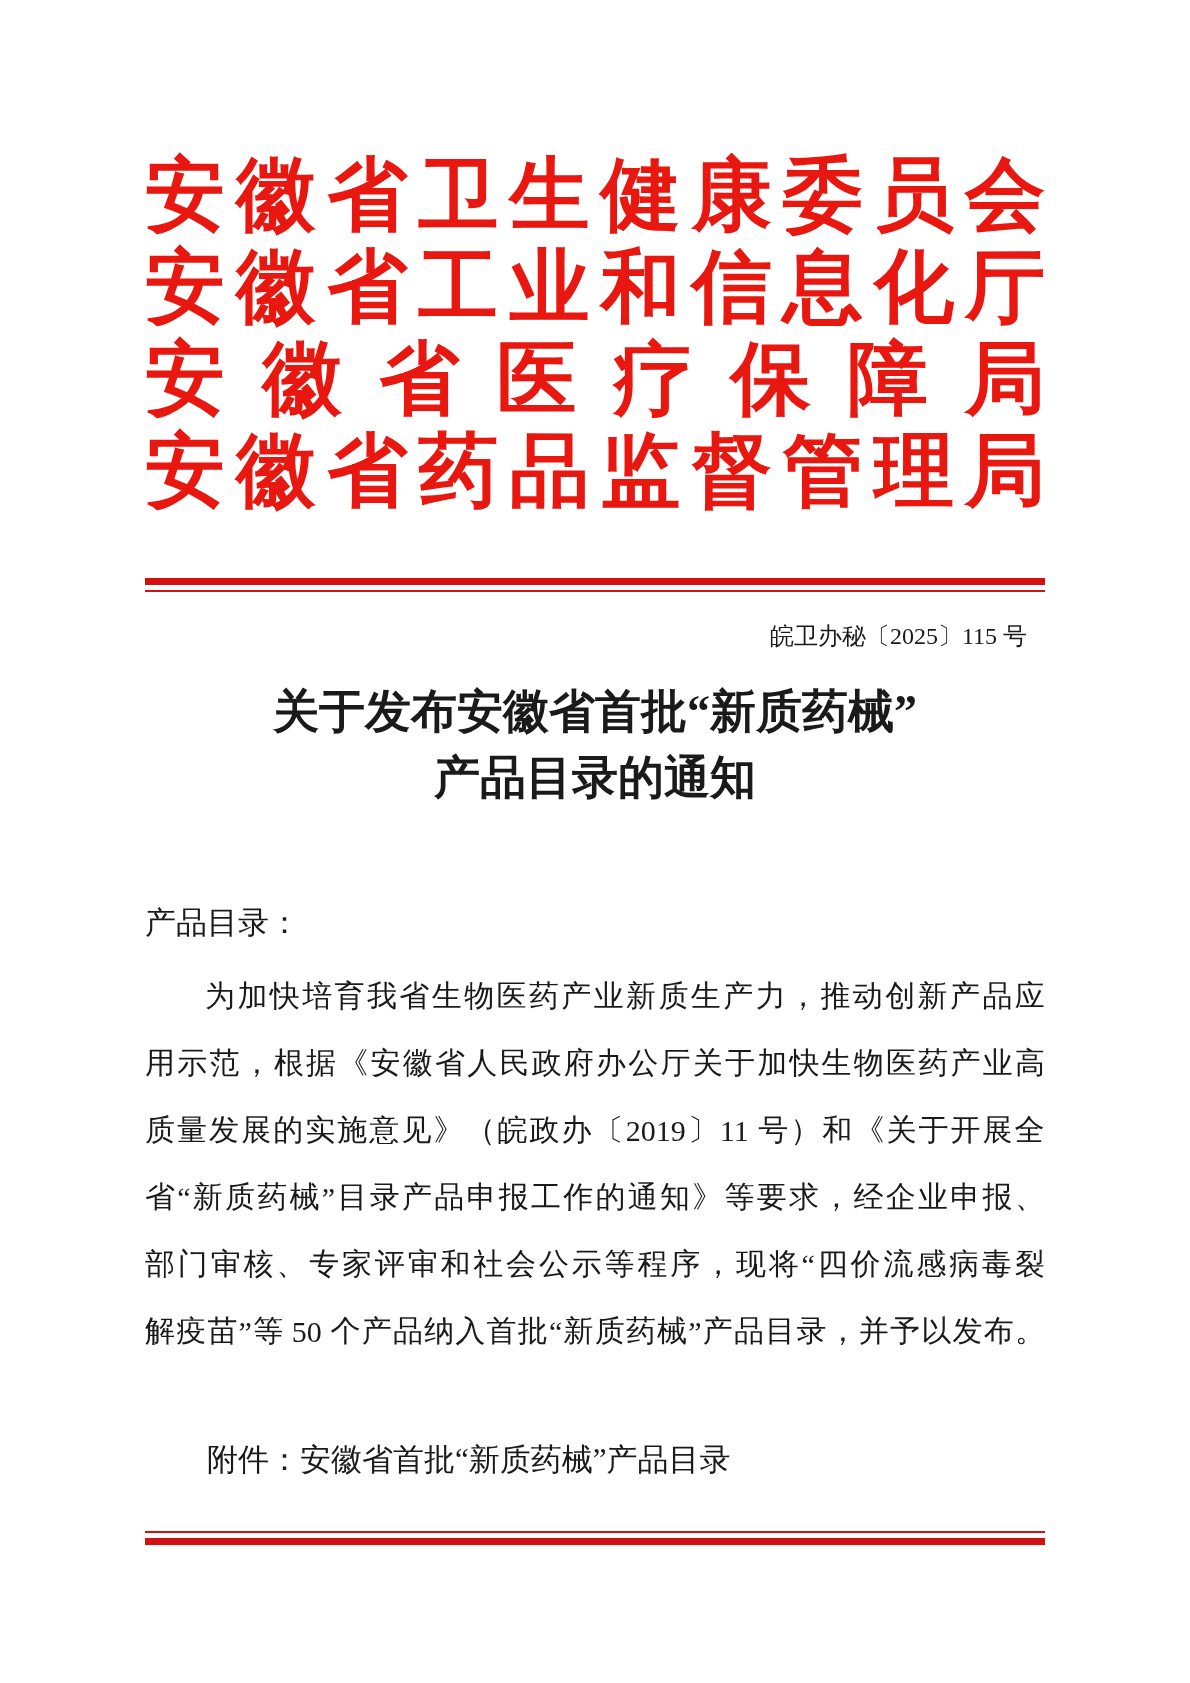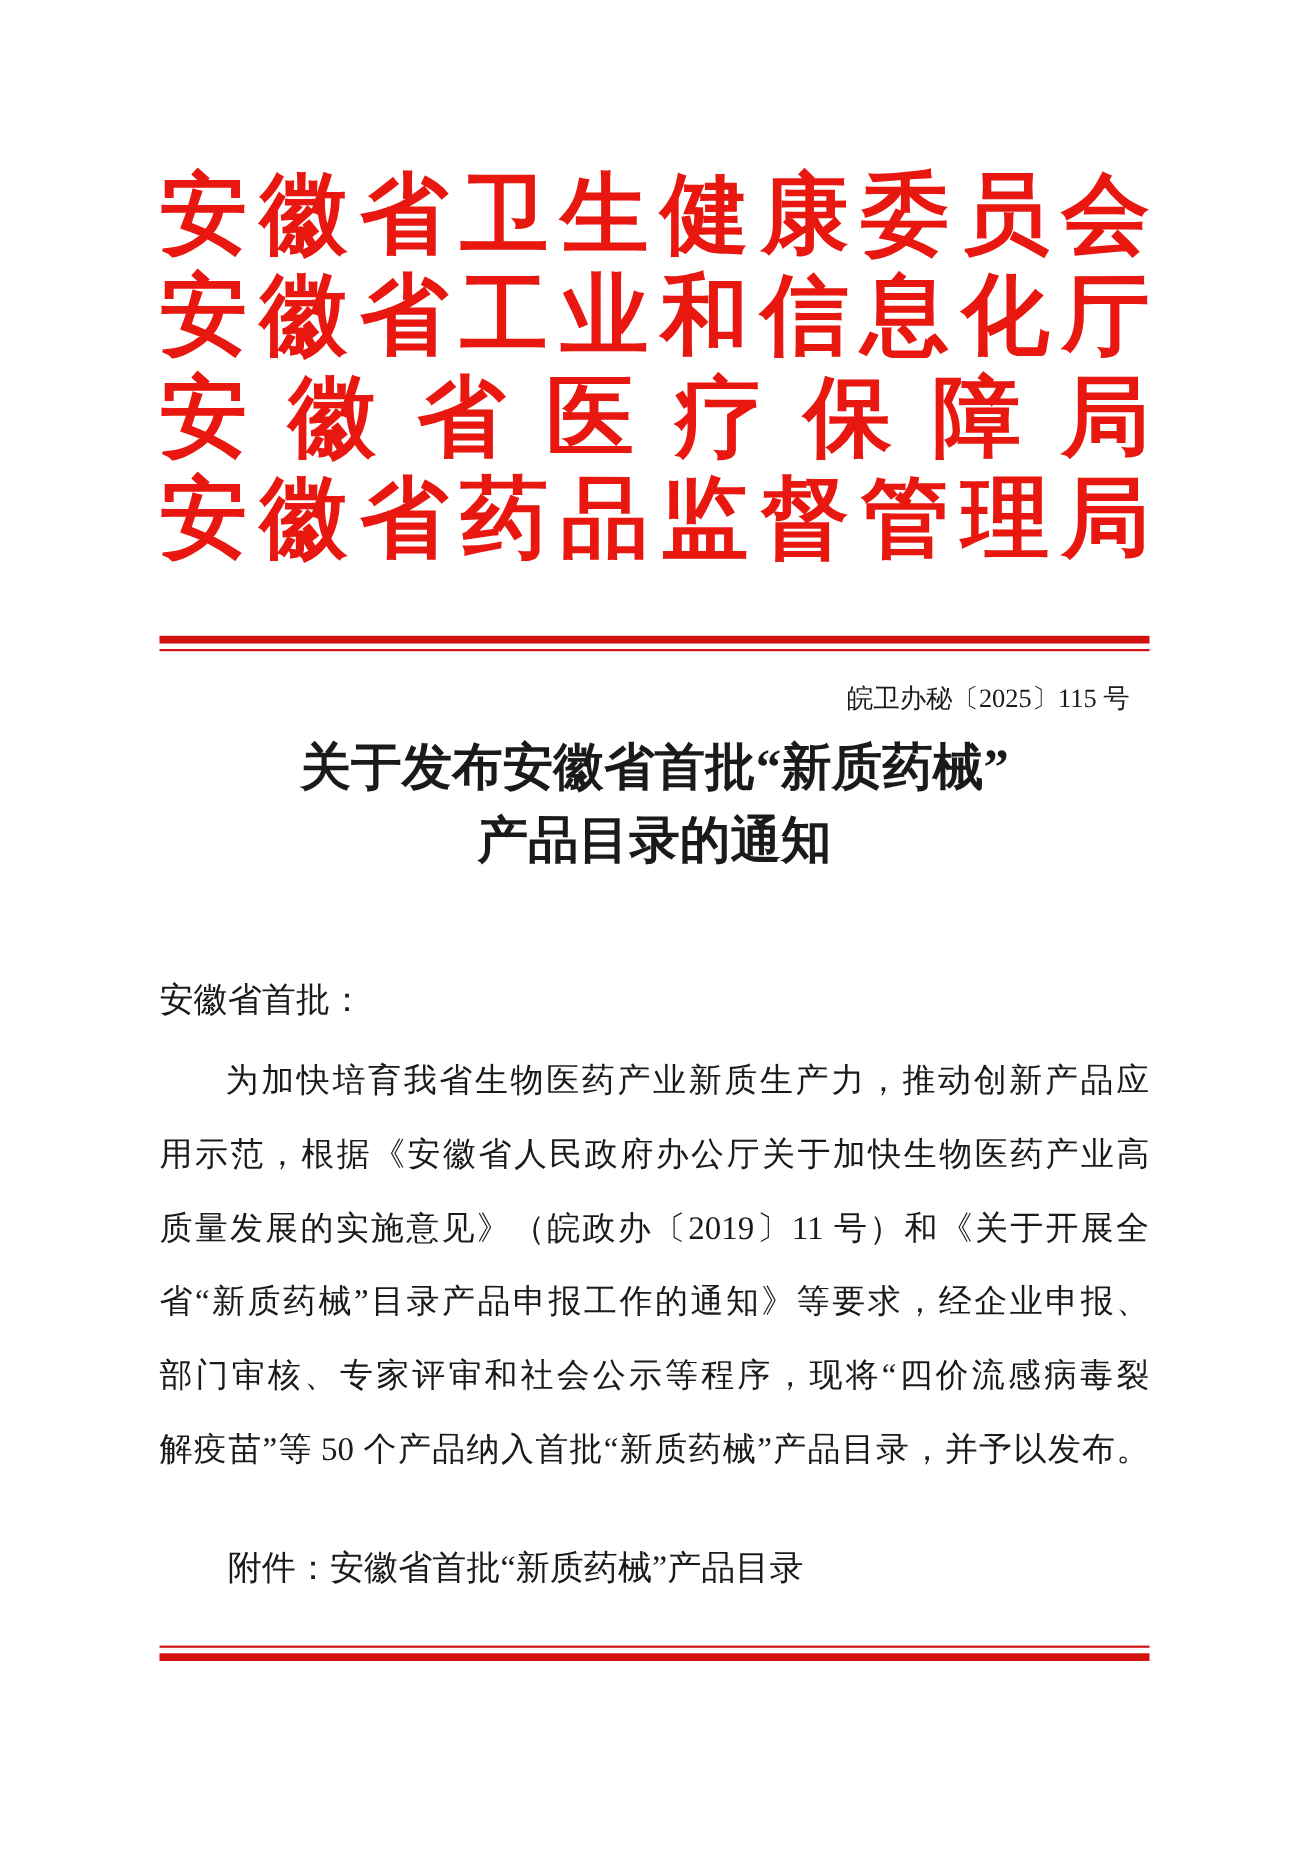--- a/index.html
+++ b/index.html
@@ -45,42 +45,42 @@
   .doc-number {
     margin-top: 22px;
     font-size: 24px;
     line-height: 44px;
     text-align: right;
     padding-right: 18px;
   }
 
   
   .title {
-    margin: 7px 0 0 0;
+    margin: 21px 0 0 0;
     font-size: 46px;
     line-height: 66px;
     font-weight: 700;
     text-align: center;
   }
   .title-line { display: block; }
 
   
   .salutation {
     margin-top: 90px;
     font-size: 31px;
     line-height: 44px;
   }
   .paragraph { margin-top: 18px; }
   .para-line {
     height: 67px;
     font-size: 30px;
   }
   .para-line.first { padding-left: 60px; }
   .attachment {
-    margin-top: 51px;
+    margin-top: 72px;
     font-size: 31px;
     line-height: 46px;
     padding-left: 62px;
   }
 </style>
 </head>
 <body>
 
 <div class="page">
   <div class="content">
@@ -139,21 +139,21 @@
       <div class="rule thin"></div>
     </div>
 
     <div class="doc-number">皖卫办秘〔2025〕115 号</div>
 
     <h1 class="title">
       <span class="title-line">关于发布安徽省首批“新质药械”</span>
       <span class="title-line">产品目录的通知</span>
     </h1>
 
-    <div class="salutation">安徽省首批：</div>
+    <div class="salutation">产品目录：</div>
 
     <div class="paragraph">
       <div class="para-line first justify-cjk">
           <span>为</span>
           <span>加</span>
           <span>快</span>
           <span>培</span>
           <span>育</span>
           <span>我</span>
           <span>省</span>

